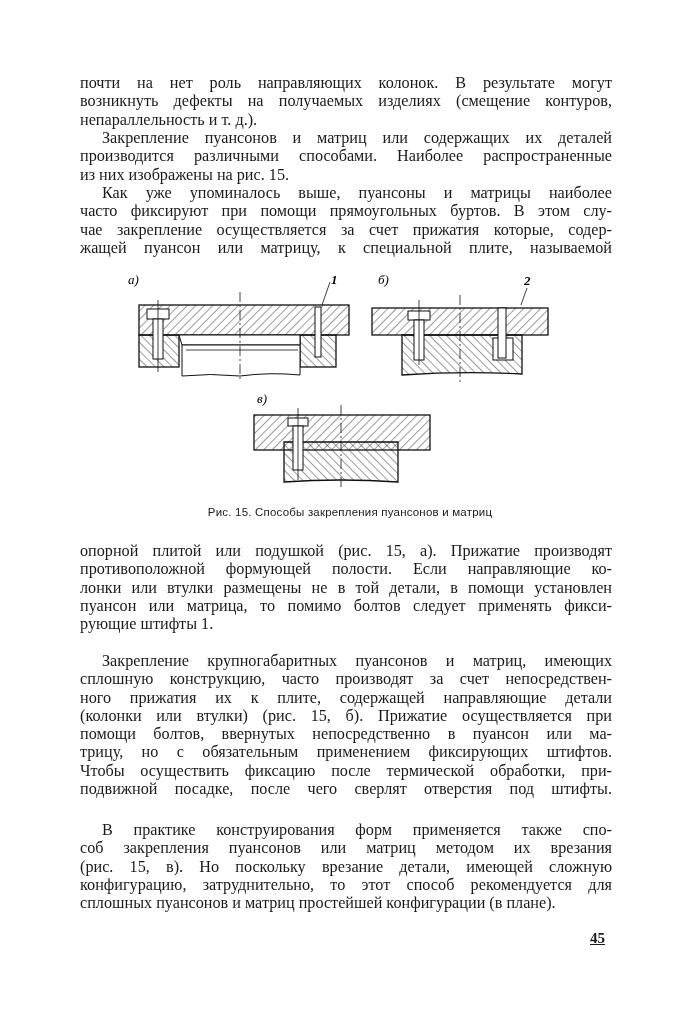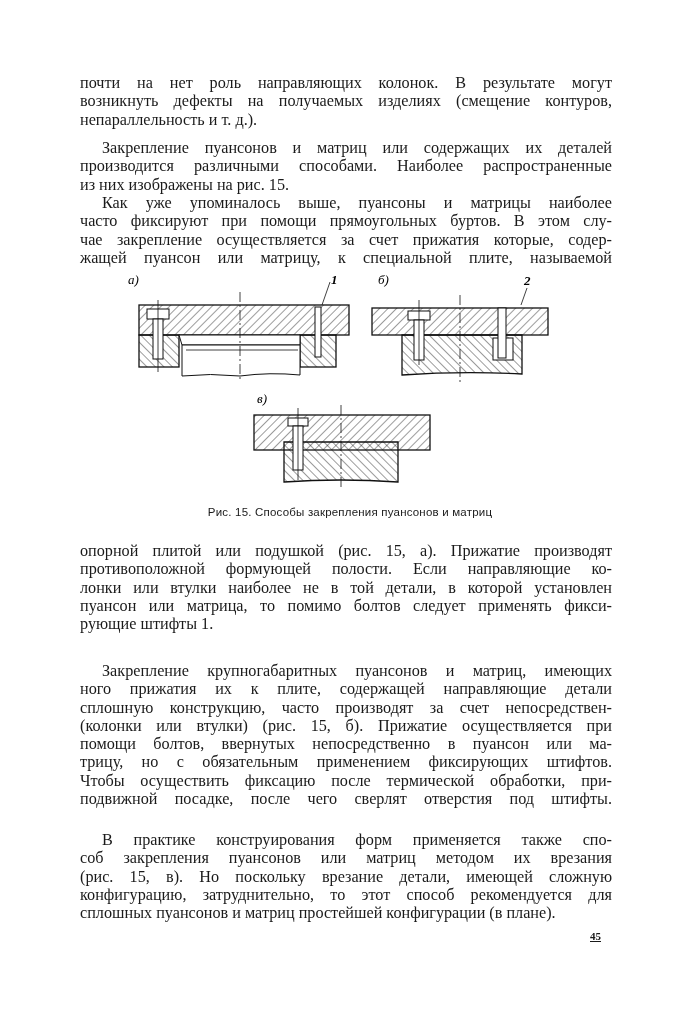--- a/index.html
+++ b/index.html
@@ -3,24 +3,24 @@
 <meta charset="utf-8">
 <style>
   html, body { margin:0; padding:0; background:#fff; }
   body { width:679px; height:1024px; position:relative; overflow:hidden;
          font-family:"Liberation Serif", "DejaVu Serif", serif; color:#1a1a1a; }
   .page { position:absolute; left:0; top:0; width:679px; height:1024px; }
   .para { position:absolute; left:80px; width:532px; font-size:16.2px; line-height:18.3px;
           text-align:justify; margin:0; }
   .para .ln { display:block; text-align:justify; text-align-last:justify; white-space:nowrap; }
   .para .ln.last { text-align-last:left; }
-  .para .ln.ind { text-indent:22px;margin-top:10px; }
+  .para .ln.ind { text-indent:22px; }
   .caption { position:absolute; left:150px; top:506px; width:400px; text-align:center;
              font-family:"Liberation Sans","DejaVu Sans",sans-serif; font-size:11.5px; letter-spacing:0.2px; }
-  .pagenum { position:absolute; left:590px; top:930px; font-size:11px; font-weight:bold;text-decoration:underline; }
+  .pagenum { position:absolute; left:590px; top:930px; font-size:15px; font-weight:bold;text-decoration:underline; }
   svg.fig { position:absolute; left:0; top:0; }
   .flabel { font-family:"Liberation Serif","DejaVu Serif",serif; font-style:italic; font-size:13px; }
 </style>
 </head>
 <body>
 
 <div class="page">
 
   <div class="para" style="top:74px;">
     <span class="ln">почти на нет роль направляющих колонок. В результате могут</span>
@@ -101,28 +101,28 @@
 
       <line x1="341" y1="405" x2="341" y2="490" stroke="#111" stroke-width="0.8" stroke-dasharray="10,3,2,3"></line>
     </g>
   </svg>
 
   <div class="caption">Рис. 15. Способы закрепления пуансонов и матриц</div>
 
   <div class="para" style="top:542px;">
     <span class="ln">опорной плитой или подушкой (рис. 15, а). Прижатие производят</span>
     <span class="ln">противоположной формующей полости. Если направляющие ко-</span>
-    <span class="ln">лонки или втулки наиболее не в той детали, в которой установлен</span>
+    <span class="ln">лонки или втулки размещены не в той детали, в помощи установлен</span>
     <span class="ln">пуансон или матрица, то помимо болтов следует применять фикси-</span>
     <span class="ln last">рующие штифты 1.</span>
   </div>
   <div class="para" style="top:652px;">
     <span class="ln ind">Закрепление крупногабаритных пуансонов и матриц, имеющих</span>
+    <span class="ln">сплошную конструкцию, часто производят за счет непосредствен-</span>
     <span class="ln">ного прижатия их к плите, содержащей направляющие детали</span>
-    <span class="ln">сплошную конструкцию, часто производят за счет непосредствен-</span>
     <span class="ln">(колонки или втулки) (рис. 15, б). Прижатие осуществляется при</span>
     <span class="ln">помощи болтов, ввернутых непосредственно в пуансон или ма-</span>
     <span class="ln">трицу, но с обязательным применением фиксирующих штифтов.</span>
     <span class="ln">Чтобы осуществить фиксацию после термической обработки, при-</span>
     <span class="ln">подвижной посадке, после чего сверлят отверстия под штифты.</span>
   </div>
   <div class="para" style="top:821px;">
     <span class="ln ind">В практике конструирования форм применяется также спо-</span>
     <span class="ln">соб закрепления пуансонов или матриц методом их врезания</span>
     <span class="ln">(рис. 15, в). Но поскольку врезание детали, имеющей сложную</span>

